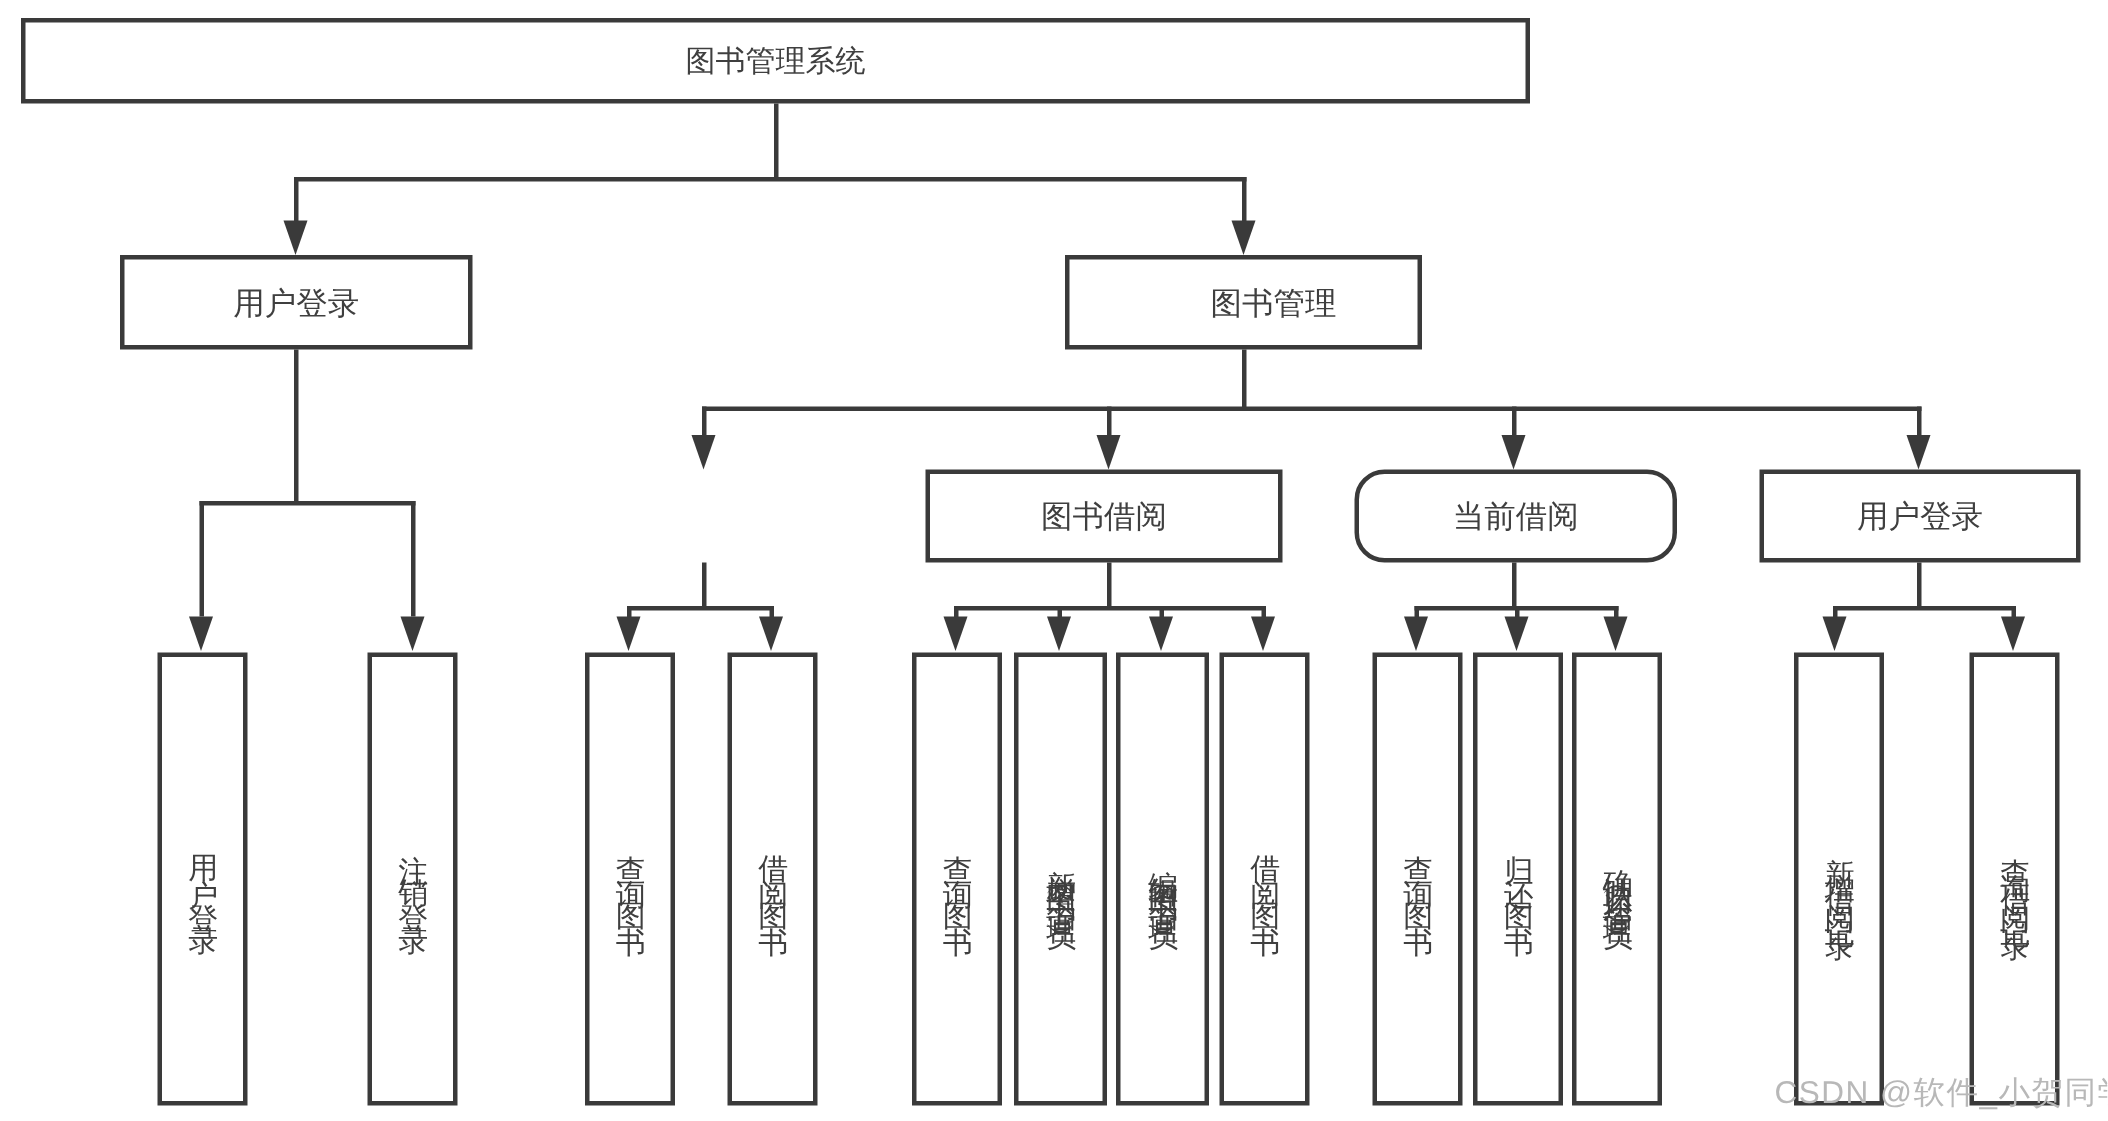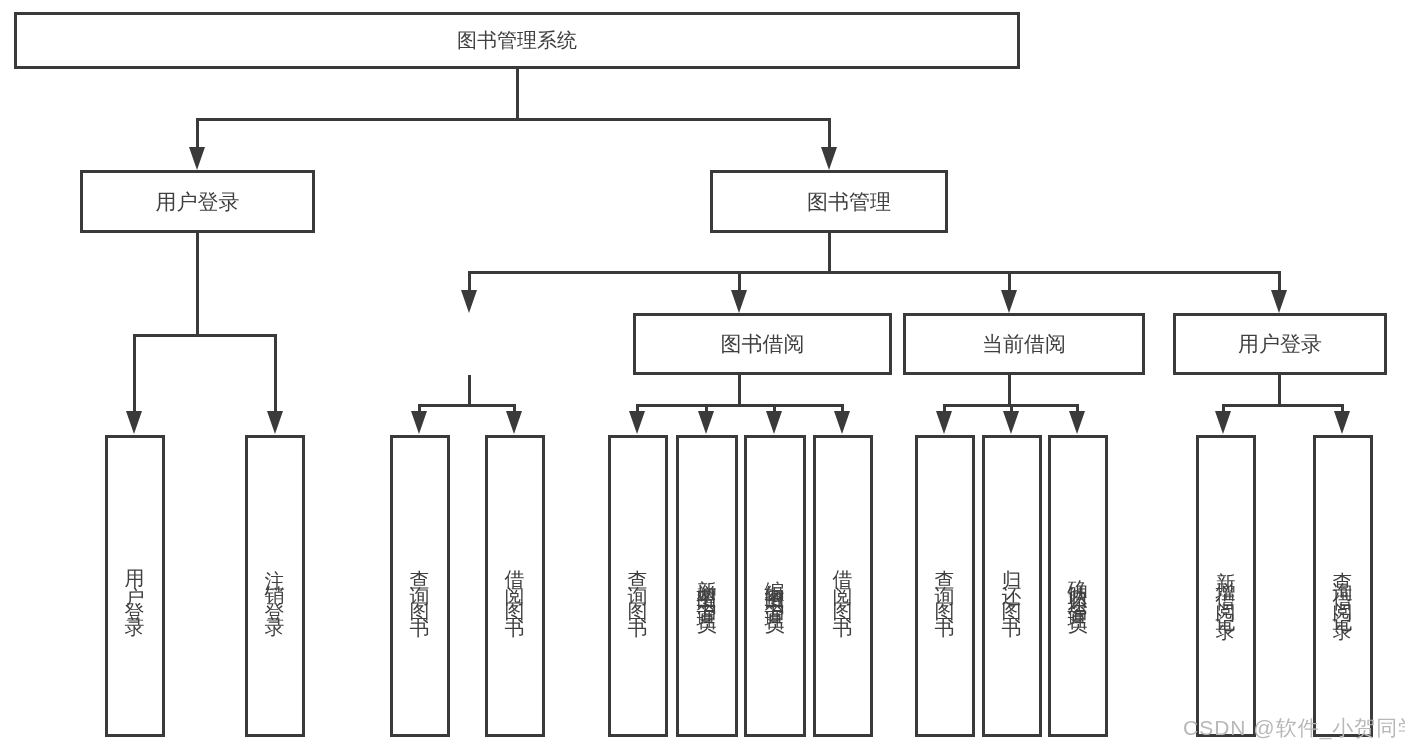--- a/index.html
+++ b/index.html
@@ -76,24 +76,24 @@
   <div class="hline" style="left:468px;top:271px;width:813px;"></div>
   <div class="vline" style="left:468px;top:271px;height:19px;"></div>
   <div class="arrow" style="left:461px;top:290px;"></div>
   <div class="vline" style="left:738px;top:271px;height:19px;"></div>
   <div class="arrow" style="left:731px;top:290px;"></div>
   <div class="vline" style="left:1008px;top:271px;height:19px;"></div>
   <div class="arrow" style="left:1001px;top:290px;"></div>
   <div class="vline" style="left:1278px;top:271px;height:19px;"></div>
   <div class="arrow" style="left:1271px;top:290px;"></div>
 
-  <div class="box lvl3" style="left:633px;top:313px;width:259px;height:62px;">
+  <div class="box lvl3" style="left:617px;top:313px;width:238px;height:62px;">
     <span>图书借阅</span>
   </div>
-  <div class="box lvl3" style="left:903px;top:313px;width:242px;height:62px;">
+  <div class="box lvl3" style="left:903px;top:313px;width:215px;height:62px;border-radius:20px;">
     <span>当前借阅</span>
   </div>
   <div class="box lvl3" style="left:1173px;top:313px;width:214px;height:62px;">
     <span>用户登录</span>
   </div>
 
   <div class="vline" style="left:468px;top:375px;height:31px;"></div>
   <div class="hline" style="left:418px;top:404px;width:98px;"></div>
   <div class="vline" style="left:418px;top:404px;height:8px;"></div>
   <div class="arrow" style="left:411px;top:411px;"></div>

